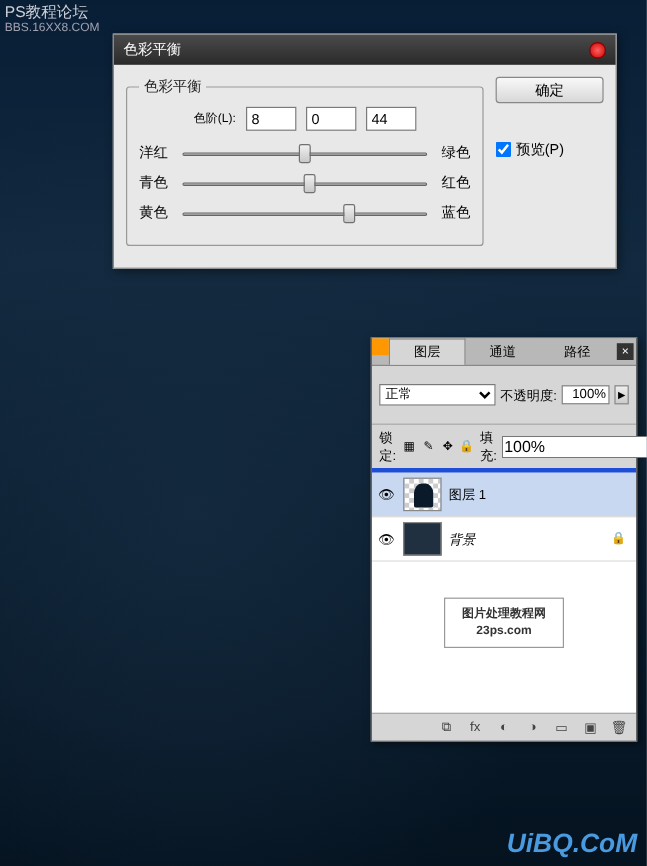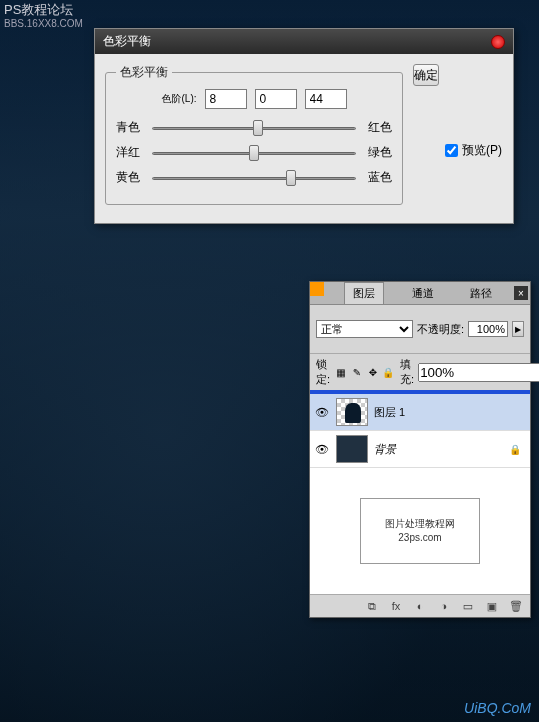--- a/index.html
+++ b/index.html
@@ -1,29 +1,29 @@
 <!DOCTYPE html>
 <html><head>
 <meta charset="utf-8">
 <style>
 * { box-sizing: border-box; margin: 0; padding: 0; font-family: "Microsoft YaHei", SimSun, sans-serif; }
 body { width: 539px; height: 722px; background: linear-gradient(180deg, #0a2845 0%, #1a3a55 30%, #0d2538 70%, #051520 100%); position: relative; overflow: hidden; }
 
 .bg-artwork { position: absolute; inset: 0; background: radial-gradient(ellipse at 30% 60%, rgba(20,40,60,0.8) 0%, rgba(5,15,30,0.4) 60%); }
 .watermark-tl { position: absolute; top: 2px; left: 4px; font-size: 13px; color: #d0d0d8; line-height: 1.2; }
 .watermark-tl .sub { font-size: 10px; color: #a0a0b0; }
-.watermark-br { position: absolute; bottom: 6px; right: 8px; font-size: 14px; font-weight: normal; color: #4a9ae0; font-style: italic; }
+.watermark-br { position: absolute; bottom: 6px; right: 8px; font-size: 22px; font-weight: bold; color: #4a9ae0; font-style: italic; }
 
 
 .dialog-cb { position: absolute; top: 28px; left: 94px; width: 420px; background: #e8e8e8; border: 1px solid #888; box-shadow: 2px 2px 8px rgba(0,0,0,0.5); }
 .dialog-titlebar { background: linear-gradient(#4a4a4a, #2a2a2a); color: #fff; padding: 4px 8px; font-size: 12px; display: flex; justify-content: space-between; align-items: center; }
 .close-x { width: 14px; height: 14px; background: radial-gradient(#ff6060, #cc0000); border-radius: 50%; border: 1px solid #800; }
 .dialog-body { padding: 10px; display: flex; gap: 10px; }
 .cb-left { flex: 1; }
-.cb-right { width: 90px; display: flex; gap: 6px; }
+.cb-right { width: 90px; display: flex; flex-direction: column; gap: 6px; }
 
 fieldset { border: 1px solid #999; border-radius: 3px; padding: 8px 10px 10px; margin-bottom: 8px; background: #e8e8e8; }
 legend { font-size: 12px; padding: 0 4px; color: #222; }
 
 .level-row { display: flex; align-items: center; gap: 8px; margin-bottom: 10px; justify-content: center; }
 .level-row label { font-size: 10px; }
 .level-row input { width: 42px; height: 20px; font-size: 12px; text-align: left; padding: 0 4px; border: 1px solid #7a7a7a; background: #fff; }
 
 .slider-row { display: flex; align-items: center; gap: 6px; margin-bottom: 8px; font-size: 12px; }
 .slider-row .lbl-l, .slider-row .lbl-r { width: 30px; }
@@ -36,21 +36,21 @@
 .tone-row label, .chk-row label { display: flex; align-items: center; gap: 4px; }
 .chk-row { font-size: 12px; }
 input[type=radio], input[type=checkbox] { width: 13px; height: 13px; }
 
 .btn { height: 22px; background: linear-gradient(#f8f8f8,#d8d8d8); border: 1px solid #888; border-radius: 3px; font-size: 12px; cursor: pointer; }
 
 
 .panel-layers { position: absolute; top: 281px; left: 309px; width: 222px; background: #d6d6d6; border: 1px solid #666; box-shadow: 2px 2px 6px rgba(0,0,0,0.5); }
 .panel-tabbar { background: #b8b8b8; display: flex; align-items: center; font-size: 11px; border-bottom: 1px solid #888; position: relative; }
 .panel-tabbar .corner { position: absolute; left: 0; top: 0; width: 14px; height: 14px; background: #ff9800; }
-.tab { padding: 3px 8px; cursor: pointer; margin-left: 20px; }
+.tab { padding: 3px 20px; cursor: pointer; }
 .tab.active { background: #d6d6d6; border: 1px solid #888; border-bottom: none; }
 .panel-close { margin-left: auto; width: 14px; height: 14px; background: #333; color: #fff; font-size: 10px; display: flex; align-items: center; justify-content: center; margin-right: 2px; }
 
 .panel-opts { padding: 15px 6px; font-size: 11px; display: flex; align-items: center; gap: 4px; border-bottom: 1px solid #aaa; }
 .panel-opts select { flex: 1; height: 18px; font-size: 11px; background: #fff; border: 1px solid #7a7a7a; }
 .panel-opts input { width: 40px; height: 16px; font-size: 11px; text-align: right; padding-right: 2px; border: 1px solid #7a7a7a; }
 .mini-arrow { width: 12px; height: 16px; background: linear-gradient(#eee,#ccc); border: 1px solid #888; font-size: 8px; display: flex; align-items: center; justify-content: center; }
 
 .lock-row { padding: 3px 6px; font-size: 11px; display: flex; align-items: center; gap: 4px; border-bottom: 4px solid #1d4ed8; }
 .lock-icons { display: flex; gap: 2px; }
@@ -60,21 +60,21 @@
 .layer-item { display: flex; align-items: center; padding: 4px; border-bottom: 1px solid #ddd; gap: 6px; font-size: 11px; }
 .layer-item.selected { background: #c8d8f0; }
 .eye { width: 16px; height: 16px; display: flex; align-items: center; justify-content: center; font-size: 11px; }
 .thumb { width: 32px; height: 28px; border: 1px solid #888; background: #203040; }
 .thumb.checker { background: repeating-conic-gradient(#ccc 0 25%, #fff 0 50%) 0 0/8px 8px; position: relative; }
 .thumb.checker::after { content:""; position:absolute; inset: 4px 6px 2px 8px; background: #0a1a2a; border-radius: 40% 40% 10% 10%; }
 .lock-ind { margin-left: auto; margin-right: 4px; font-size: 10px; color: #444; }
 .layer-name { font-style: normal; }
 .layer-name.italic { font-style: italic; }
 
-.watermark-box { margin: 30px auto 10px; width: 120px; padding: 18px; border: 1px solid #999; font-size: 10px; text-align: center; line-height: 1.4; color: #333; }
+.watermark-box { margin: 30px auto 10px; width: 100px; padding: 6px; border: 1px solid #999; font-size: 10px; text-align: center; line-height: 1.4; color: #333; font-weight: bold; }
 
 .panel-footer { background: #d6d6d6; padding: 4px 6px; display: flex; gap: 8px; justify-content: flex-end; border-top: 1px solid #aaa; font-size: 11px; }
 .panel-footer span { width: 16px; height: 14px; display: flex; align-items: center; justify-content: center; color: #444; }
 </style>
 </head>
 <body>
 
 <div class="bg-artwork"></div>
 
 <div class="watermark-tl">
@@ -92,34 +92,34 @@
     <div class="cb-left">
       <fieldset>
         <legend>色彩平衡</legend>
         <div class="level-row">
           <label>色阶(L):</label>
           <input type="text" value="8" style="">
           <input type="text" value="0" style="">
           <input type="text" value="44" style="">
         </div>
         <div class="slider-row">
+          <span class="lbl-l">洋红</span>
+          <div class="slider">
+              <div class="slider-track"></div>
+              <div class="slider-thumb" style="left:50%"></div>
+            </div>
+          <span class="lbl-r">绿色</span>
+        </div>
+        <div class="slider-row">
           <span class="lbl-l">青色</span>
           <div class="slider">
               <div class="slider-track"></div>
               <div class="slider-thumb" style="left:52%"></div>
             </div>
           <span class="lbl-r">红色</span>
-        </div>
-        <div class="slider-row">
-          <span class="lbl-l">洋红</span>
-          <div class="slider">
-              <div class="slider-track"></div>
-              <div class="slider-thumb" style="left:50%"></div>
-            </div>
-          <span class="lbl-r">绿色</span>
         </div>
         <div class="slider-row">
           <span class="lbl-l">黄色</span>
           <div class="slider">
               <div class="slider-track"></div>
               <div class="slider-thumb" style="left:68%"></div>
             </div>
           <span class="lbl-r">蓝色</span>
         </div>
       </fieldset>

